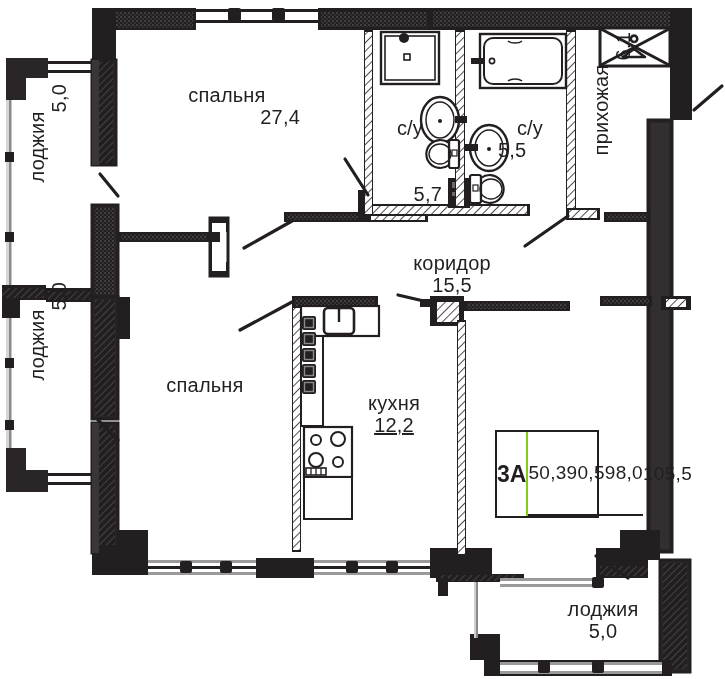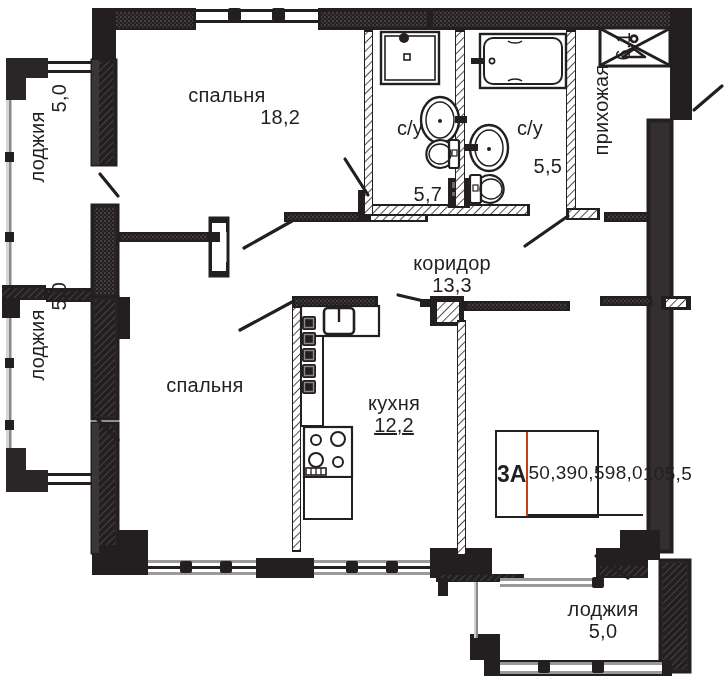--- a/index.html
+++ b/index.html
@@ -46,21 +46,21 @@
     box-sizing: border-box;
   }
   .tbl-code {
     width: 42px;
     display: flex;
     align-items: center;
     justify-content: center;
     font-weight: bold;
     font-size: 23px;
     color: #231f20;
-    border-right: 2px solid #c2410c;
+    border-right: 2px solid #84cc16;
     box-sizing: border-box;
   }
   .tbl-vals {
     flex: 1;
     display: flex;
     flex-direction: row;
     box-sizing: border-box;
   }
   .tbl-vals div {
     flex: 1;
@@ -365,45 +365,45 @@
         <line x1="596" y1="556" x2="628" y2="578"></line>
       </g>
 
       <rect x="92" y="60" width="7" height="105" fill="#3a3638"></rect>
       <rect x="92" y="423" width="7" height="130" fill="#3a3638"></rect>
     </g>
   </svg>
 
   <div class="rm-label" style="left:152px; top:84px; width:150px;">
     <span class="nm">спальня</span>
-    <span class="ar">18,2</span>
+    <span class="ar">27,4</span>
   </div>
 
   <div class="rm-label" style="left:130px; top:374px; width:150px;">
     <span class="nm">спальня</span>
   </div>
 
   <div class="rm-label" style="left:378px; top:117px; width:64px;">
     <span class="nm">с/у</span>
     <span class="ar" style="padding-right:0;margin-top:44px;">5,7</span>
   </div>
 
   <div class="rm-label" style="left:498px; top:117px; width:64px;">
     <span class="nm">с/у</span>
-    <span class="ar" style="text-align:right;padding-right:0;margin-top:16px;">5,5</span>
+    <span class="ar" style="text-align:left;padding-right:0;">5,5</span>
   </div>
 
   <div class="rm-label rot90" style="left:590px; top:190px; width:160px;">
     <span class="nm">прихожая</span>
     <span class="ar" style="text-align:right;">6,1</span>
   </div>
 
   <div class="rm-label" style="left:390px; top:252px; width:124px;">
     <span class="nm">коридор</span>
-    <span class="ar" style="text-align:center;padding-right:0;">13,3</span>
+    <span class="ar" style="text-align:center;padding-right:0;">15,5</span>
   </div>
 
   <div class="rm-label" style="left:348px; top:392px; width:92px;">
     <span class="nm">кухня</span>
     <span class="ar" style="text-align:center;padding-right:0;text-decoration:underline;">12,2</span>
   </div>
 
 
   <div class="rm-label rot90" style="left:26px; top:212px; width:130px;">
     <span class="nm">лоджия</span>

